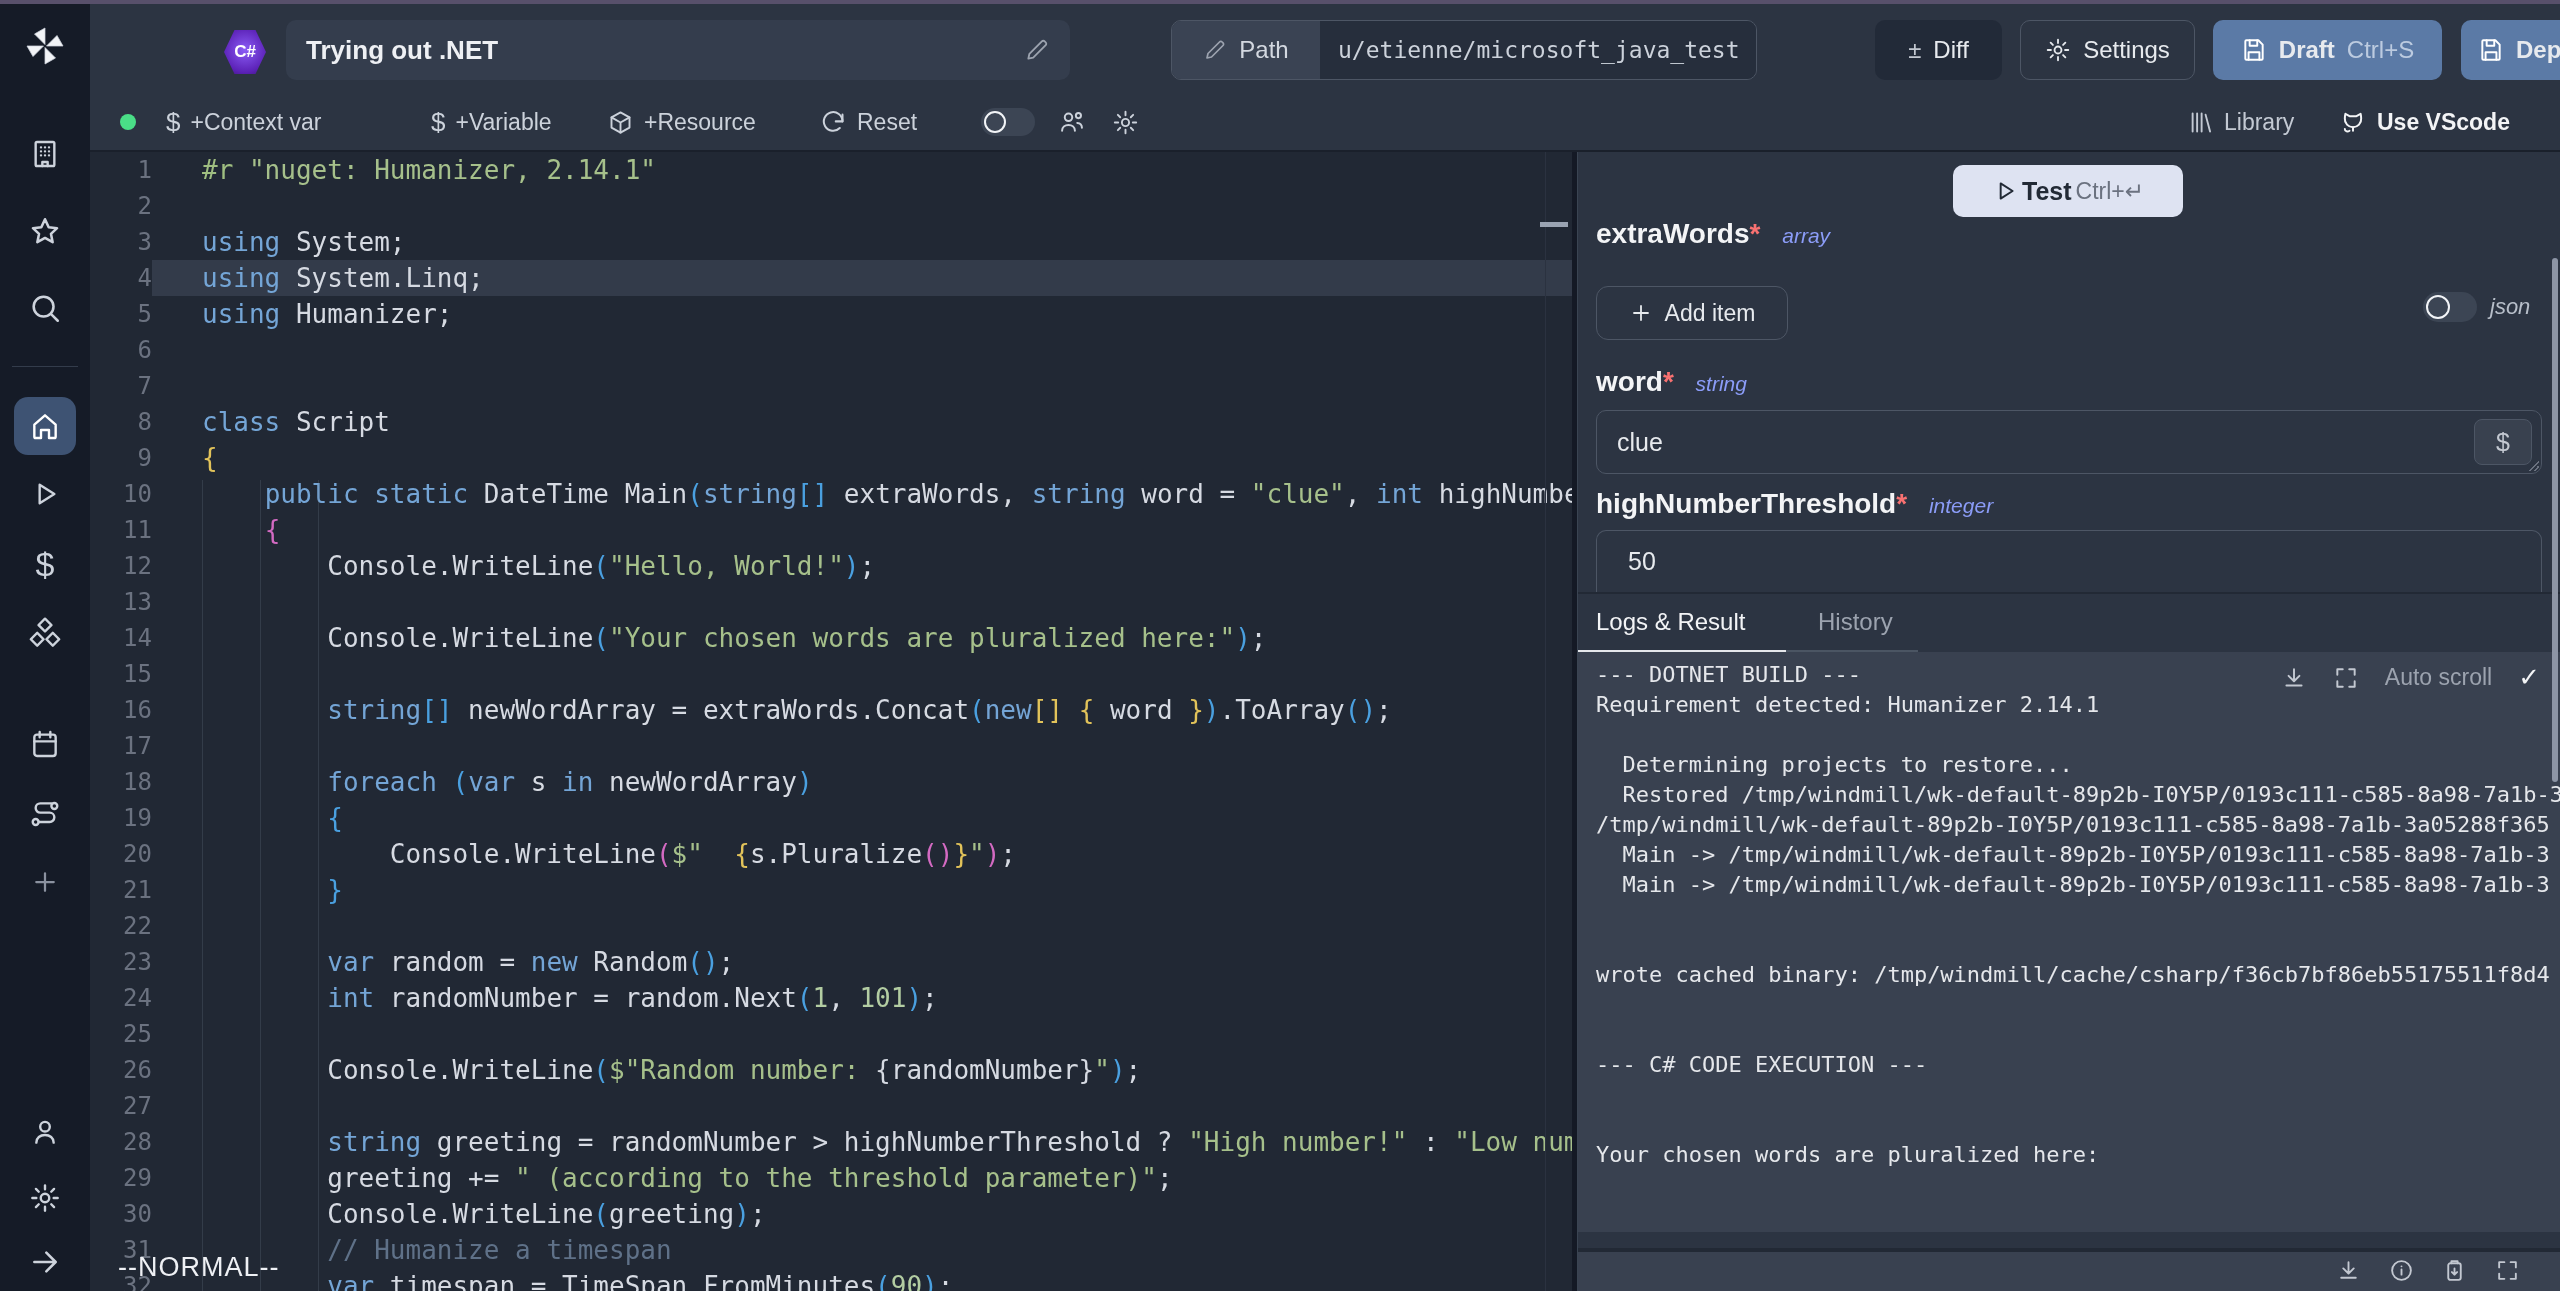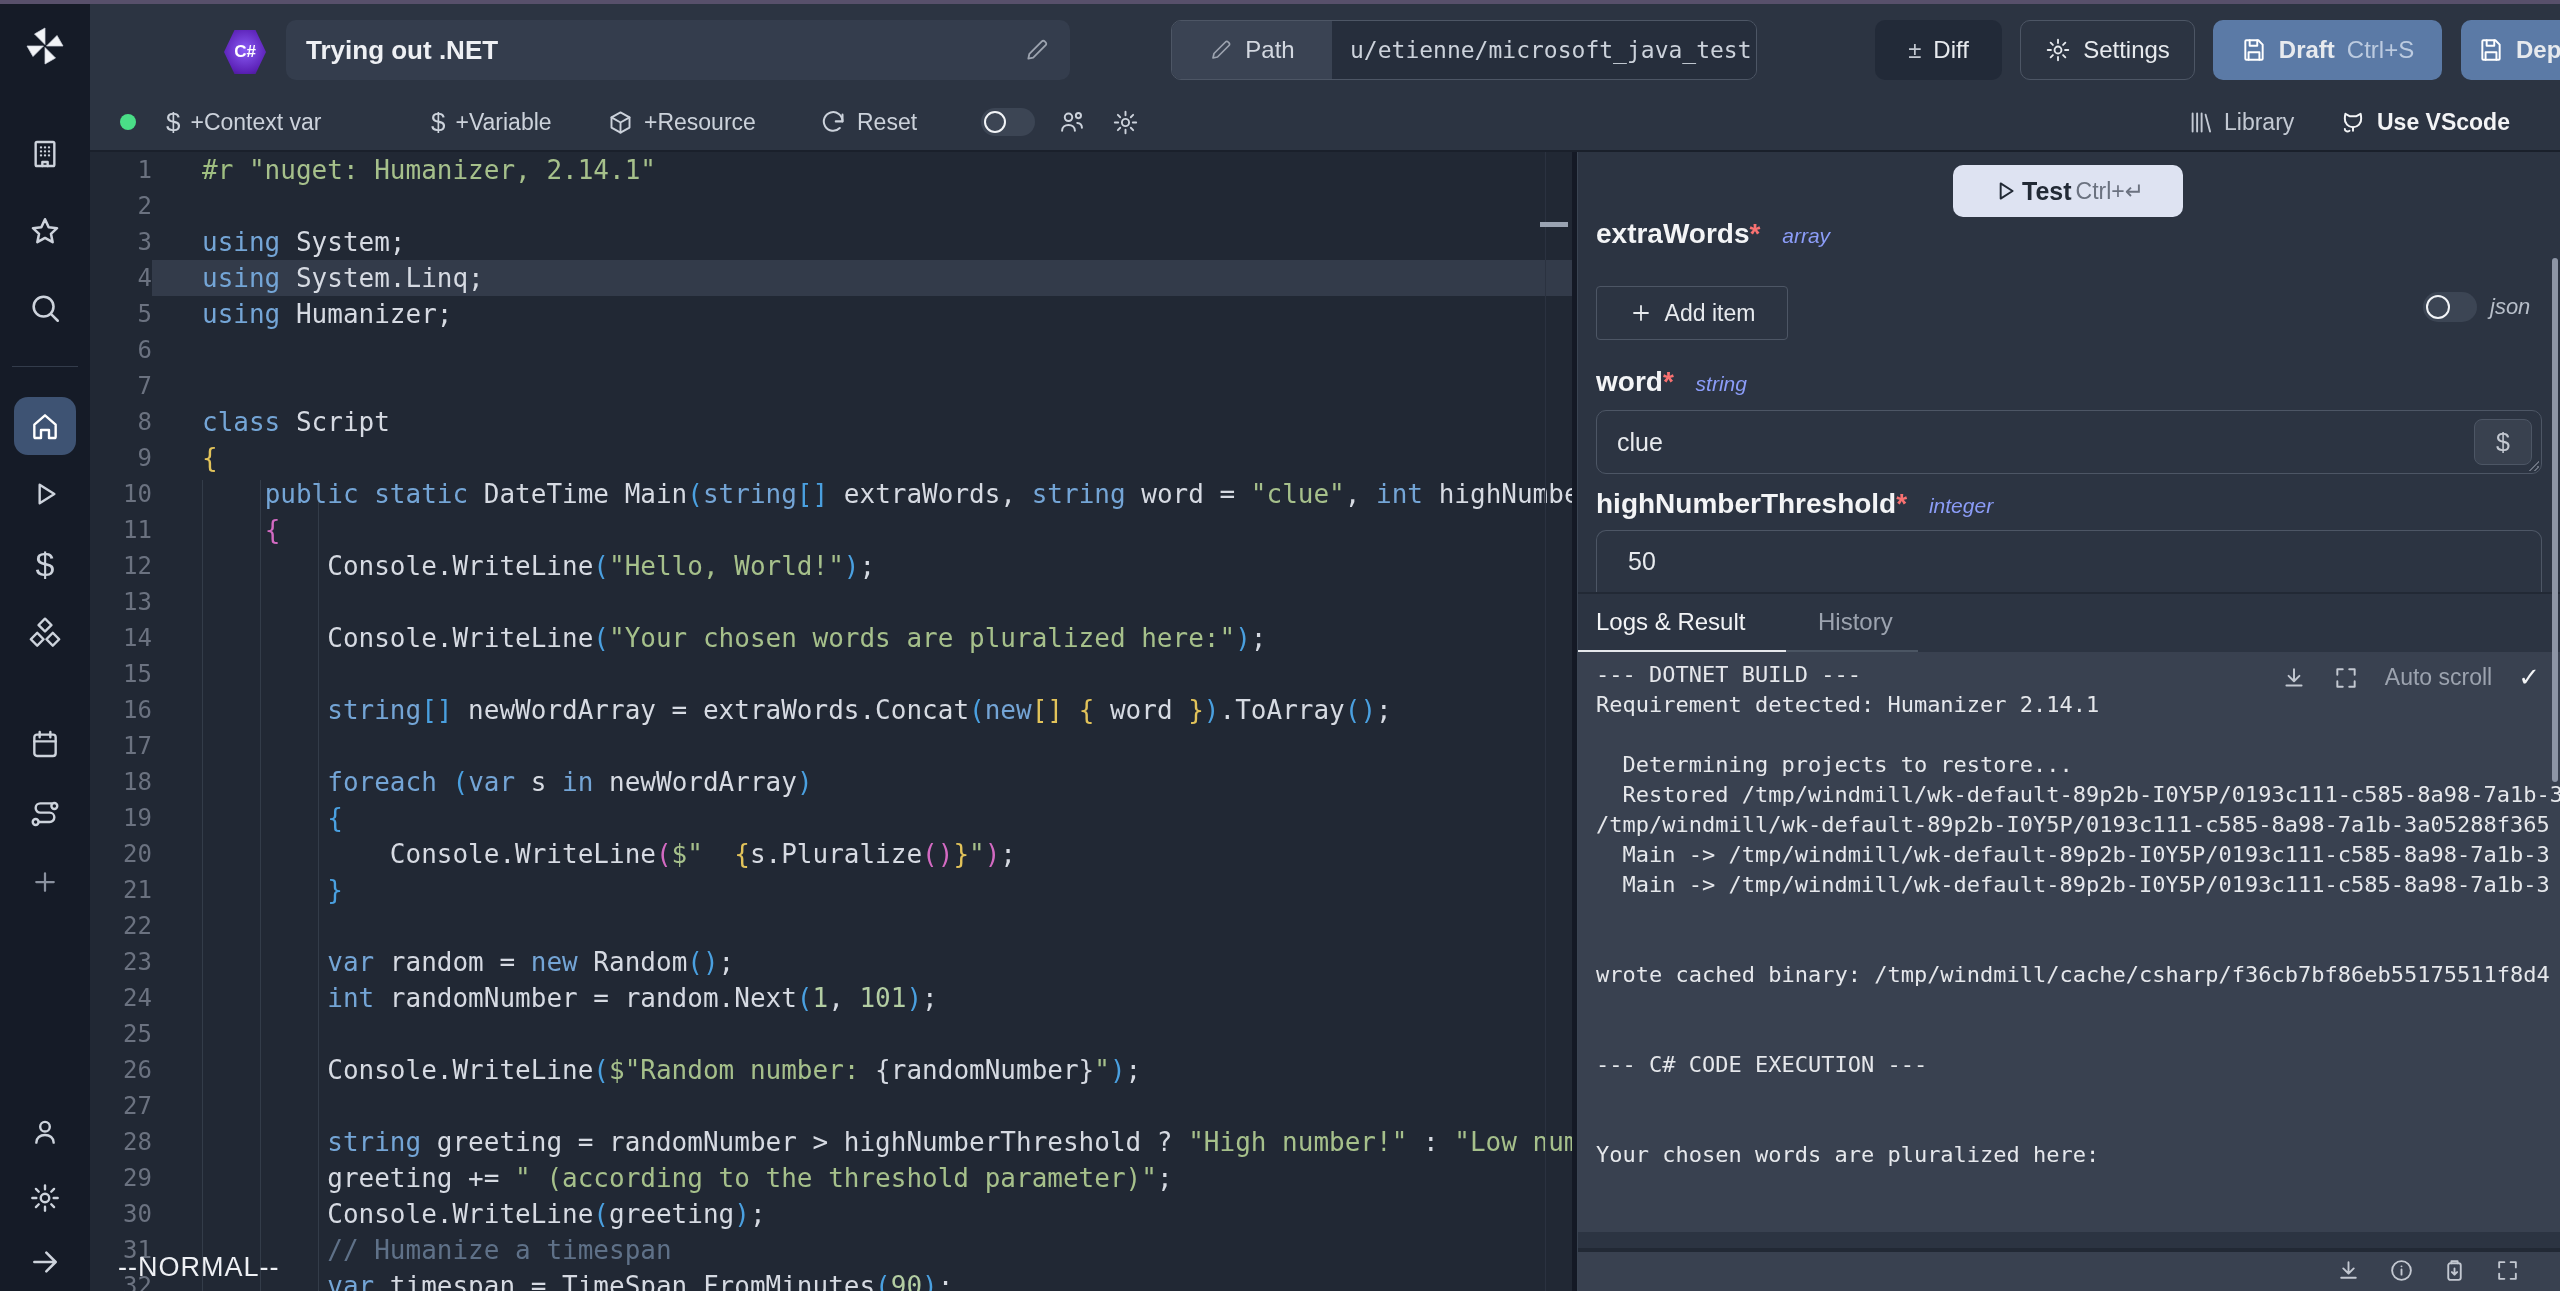--- a/index.html
+++ b/index.html
@@ -28,21 +28,21 @@
 
   #lang-badge { position:absolute; left:134px; top:26px; width:42px; height:44px;
     clip-path:polygon(25% 0, 75% 0, 100% 50%, 75% 100%, 25% 100%, 0 50%);
     background:radial-gradient(circle at 50% 45%, #8b5cf6 0%, #5b21b6 70%, #3b1574 100%);
     display:flex; align-items:center; justify-content:center; color:#fff; font-weight:bold; font-size:17px; }
   #title-box { position:absolute; left:196px; top:16px; width:784px; height:60px; background:#343d4d; border-radius:10px;
     display:flex; align-items:center; padding:0 20px; }
   #title-text { font-size:26px; font-weight:600; color:#eef0f4; flex:1; }
   #path-chip { position:absolute; left:1081px; top:16px; width:586px; height:60px; border:1px solid #4d5665; border-radius:10px;
     display:flex; overflow:hidden; }
-  #path-chip .chip-left { width:160px; background:#3a4353; display:flex; align-items:center; justify-content:center; gap:12px; color:#d3d8e0; font-size:24px; }
+  #path-chip .chip-left { width:148px; background:#3a4353; display:flex; align-items:center; justify-content:center; gap:12px; color:#d3d8e0; font-size:24px; }
   #path-chip .chip-right { flex:1; background:#262e3c; display:flex; align-items:center; padding-left:18px; font-size:23px; color:#ccd2db; }
 
   .tb-btn { position:absolute; top:16px; height:60px; border-radius:10px; display:flex; align-items:center; justify-content:center; gap:12px; font-size:24px; color:#e7eaee; cursor:pointer; }
   #diff-btn { left:1785px; width:127px; background:#222a38; }
   #settings-btn { left:1930px; width:175px; border:1px solid #4d5665; }
   #draft-btn { left:2123px; width:229px; background:#5b7aa6; font-weight:600; }
   #draft-btn .shortcut { color:#bccbe0; font-weight:400; }
   #deploy-btn { left:2371px; width:152px; background:#5b7aa6; font-weight:600; }
 
   
@@ -75,21 +75,21 @@
 
   #test-btn { position:absolute; left:375px; top:13px; width:230px; height:52px; background:#dee3f2; border-radius:10px;
     display:flex; align-items:center; justify-content:center; gap:4px; cursor:pointer; }
   #test-btn .test-label { color:#222a36; font-size:25px; font-weight:700; }
   #test-btn .test-shortcut { color:#6b7280; font-size:23px; }
 
   .arg-label { position:absolute; left:18px; font-size:28px; font-weight:700; color:#f3f4f6; }
   .arg-label .req { color:#f87171; }
   .arg-label .arg-type { font-weight:400; font-style:italic; font-size:21px; color:#8b9cf7; margin-left:14px; }
 
-  #add-item-btn { position:absolute; left:18px; top:134px; width:192px; height:54px; border:1px solid #4d5665; border-radius:4px;
+  #add-item-btn { position:absolute; left:18px; top:134px; width:192px; height:54px; border:1px solid #4d5665; border-radius:12px;
     display:flex; align-items:center; justify-content:center; gap:12px; font-size:23px; color:#e7eaee; cursor:pointer; }
   #json-toggle { position:absolute; left:845px; top:140px; width:54px; height:30px; background:#3c4554; border-radius:15px; }
   #json-toggle .knob { position:absolute; left:3px; top:3px; width:24px; height:24px; border-radius:50%; border:2px solid #f2f4f7; }
   #json-label { position:absolute; left:912px; top:142px; font-size:22px; color:#b7bec9;font-style:italic; }
 
   .arg-input { position:absolute; left:18px; width:946px; border:1px solid #4d5665; border-radius:10px; background:#2c3442;
     display:flex; align-items:center; padding-left:20px; font-size:25px; color:#e7eaee; }
   #word-input { top:258px; height:64px; }
   #hnt-input { top:378px; height:62px; border-bottom-left-radius:0; border-bottom-right-radius:0; border-bottom:none;padding-left:31px; }
   #var-pick-btn { position:absolute; right:9px; top:8px; width:58px; height:46px; border:1px solid #4d5665; border-radius:8px;

